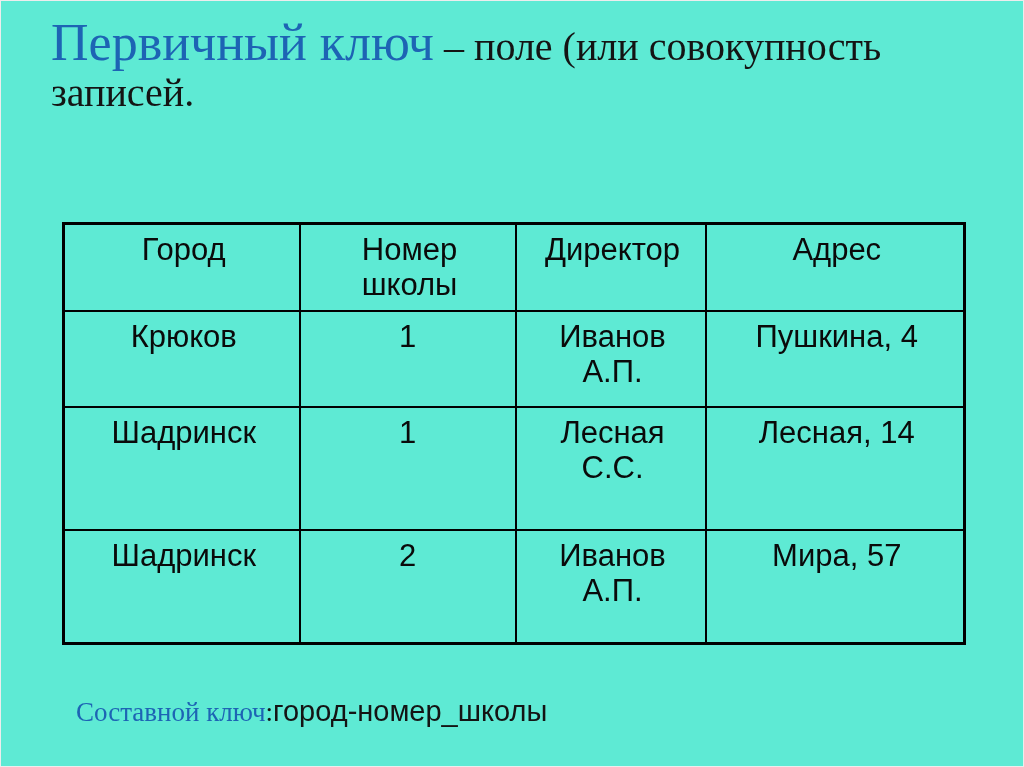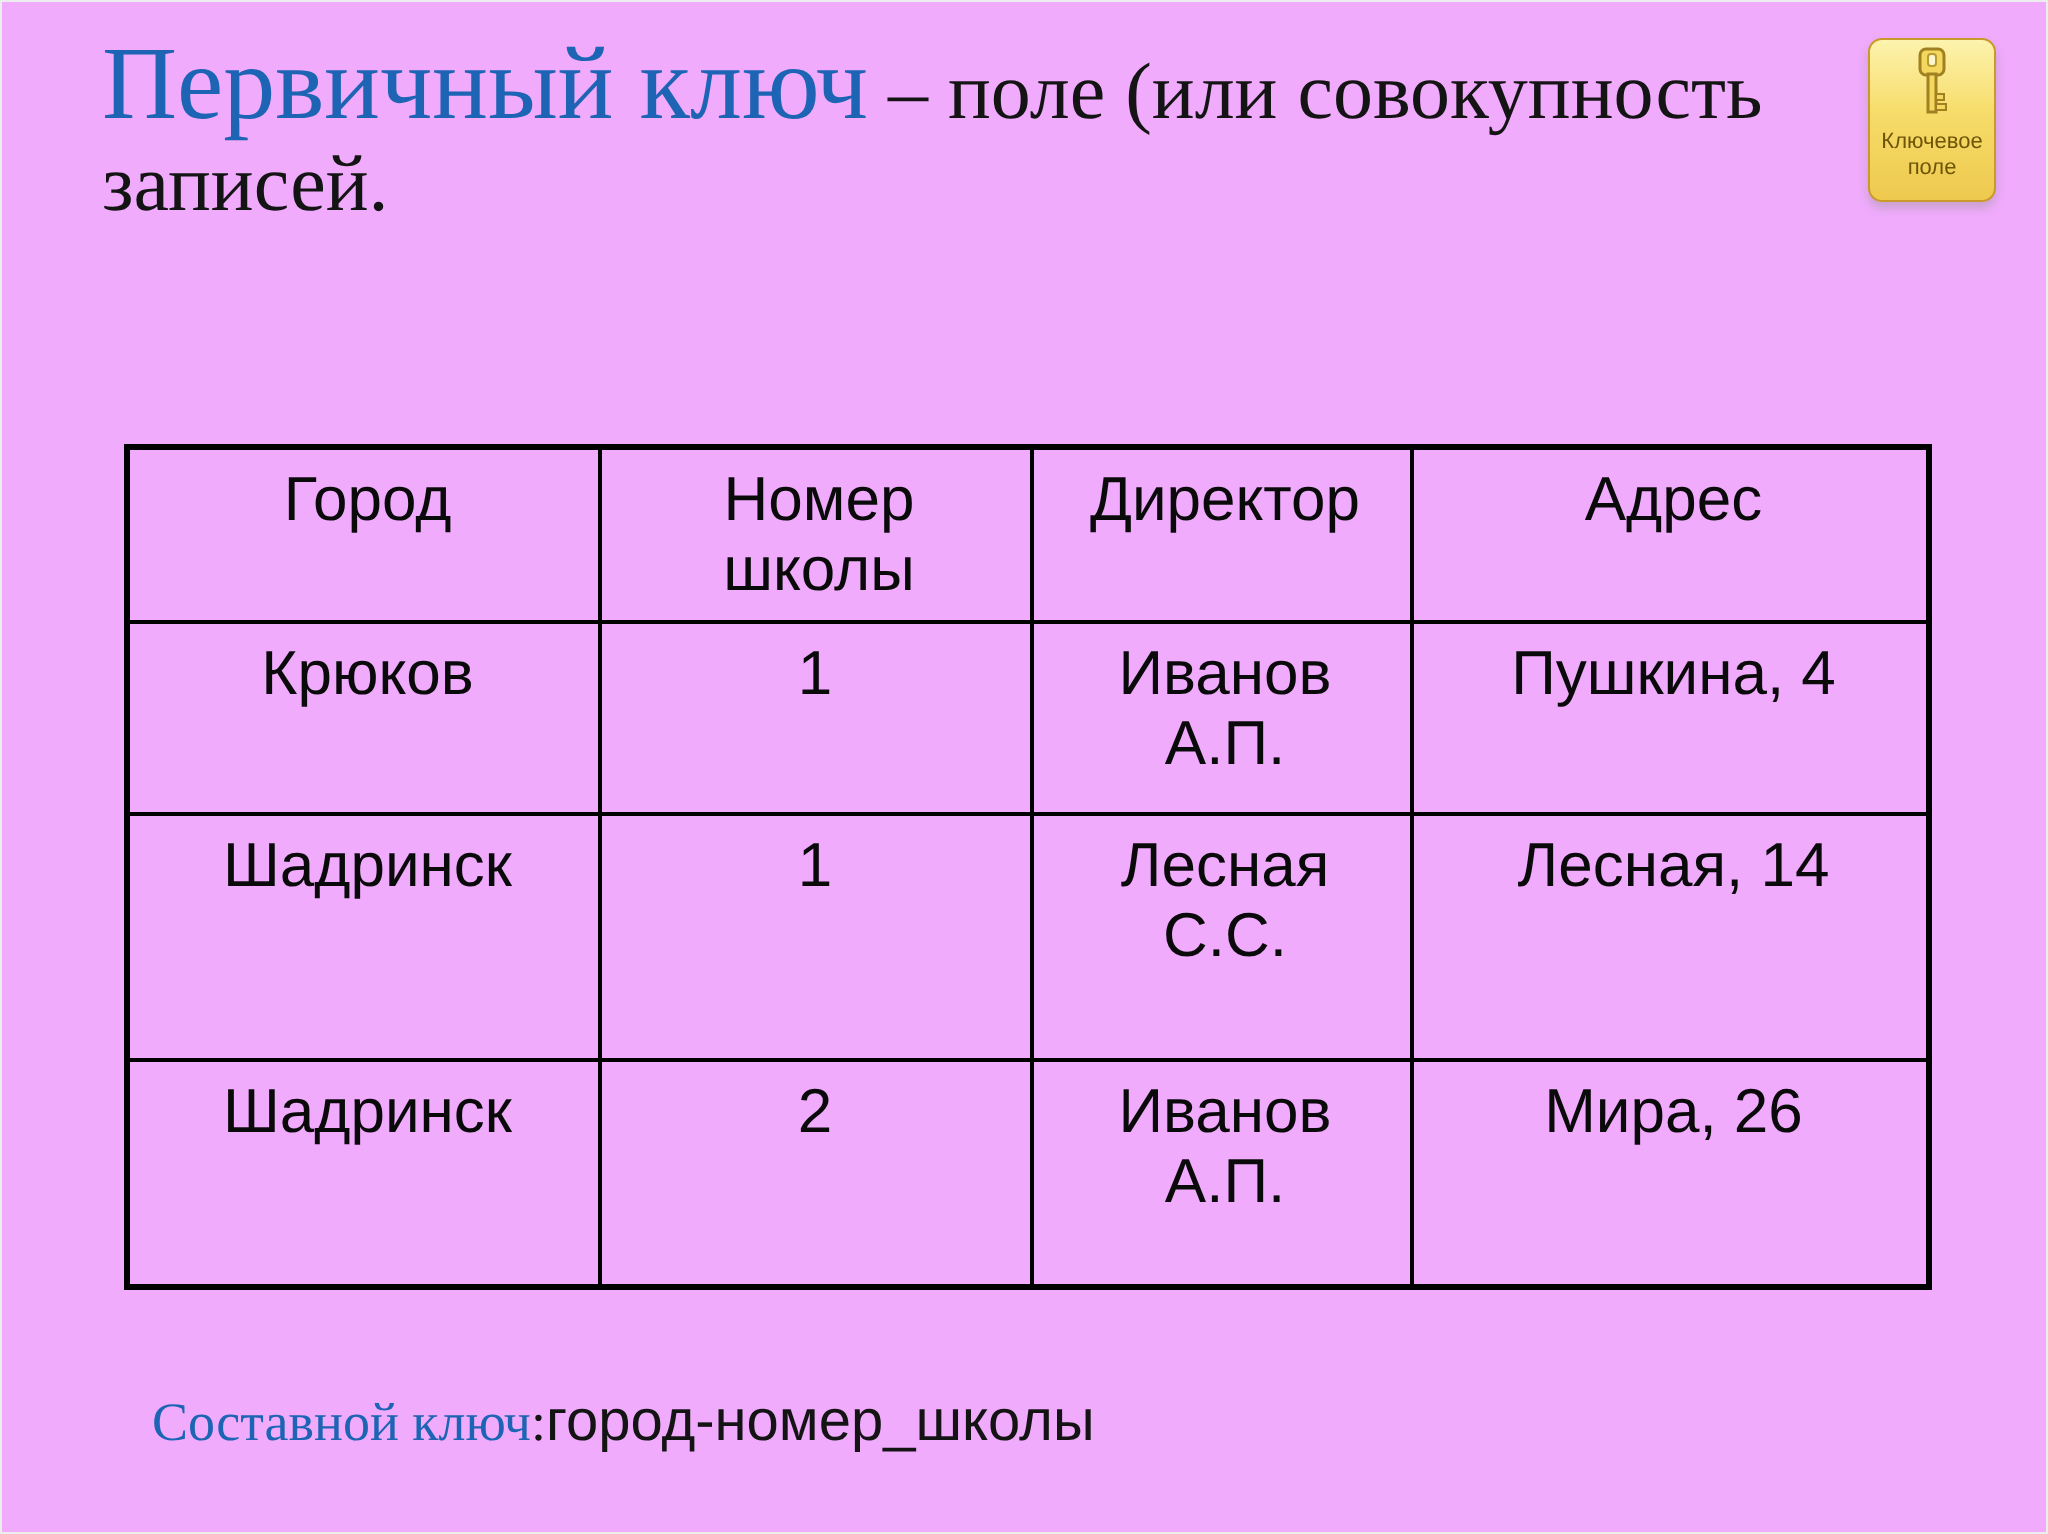--- a/index.html
+++ b/index.html
@@ -1,21 +1,21 @@
 <!DOCTYPE html>
 <html><head>
 <meta charset="utf-8">
 <style>
   html, body { margin: 0; padding: 0; background: #ffffff; }
   .slide {
     position: relative;
     width: 1024px;
     height: 767px;
     box-sizing: border-box;
-    background: #f0abfc;
+    background: #5eead4;
     border: 1px solid #ededed;
     overflow: hidden;
     font-family: "Liberation Sans", sans-serif;
   }
 
   
   .title-block {
     position: absolute;
     left: 50px;
     top: 16px;
@@ -114,32 +114,20 @@
 
 <div class="slide">
 
   <div class="title-block">
     <div class="title-line">
       <span class="keyword">Первичный ключ</span><span> – поле (или совокупность</span>
     </div>
     <div class="title-line">записей.</div>
   </div>
 
-  <div class="key-badge">
-    <span>
-      <svg width="24" height="36" viewBox="0 0 24 36" aria-hidden="true">
-        <rect x="6" y="1.5" width="12" height="13" rx="3" fill="#f3d75e" stroke="#a08020" stroke-width="1.5"></rect>
-        <rect x="10" y="4" width="4" height="6" rx="1.5" fill="#fdf6d0" stroke="#b89a30" stroke-width="1"></rect>
-        <rect x="10" y="14" width="4" height="19" fill="#f3d75e" stroke="#a08020" stroke-width="1.5"></rect>
-        <rect x="14" y="24" width="4" height="3" fill="#f3d75e" stroke="#a08020" stroke-width="1"></rect>
-        <rect x="14" y="29" width="5" height="3" fill="#f3d75e" stroke="#a08020" stroke-width="1"></rect>
-      </svg>
-    </span>
-    <span class="label">Ключевое поле</span>
-  </div>
 
   <table class="schools">
     <colgroup>
       <col style="width:236px">
         <col style="width:216px">
         <col style="width:190px">
         <col style="width:259px">
     </colgroup>
     <thead>
       <tr class="hdr">
@@ -159,21 +147,21 @@
       <tr class="row-1">
         <td><span>Шадринск</span></td>
         <td><span>1</span></td>
         <td><span>Лесная С.С.</span></td>
         <td><span>Лесная, 14</span></td>
       </tr>
       <tr class="row-2">
         <td><span>Шадринск</span></td>
         <td><span>2</span></td>
         <td><span>Иванов А.П.</span></td>
-        <td><span>Мира, 26</span></td>
+        <td><span>Мира, 57</span></td>
       </tr>
     </tbody>
   </table>
 
   <div class="footer">
     <span class="label">Составной ключ</span><span class="colon">:</span><span class="value">город-номер_школы</span>
   </div>
 
 </div>
 

